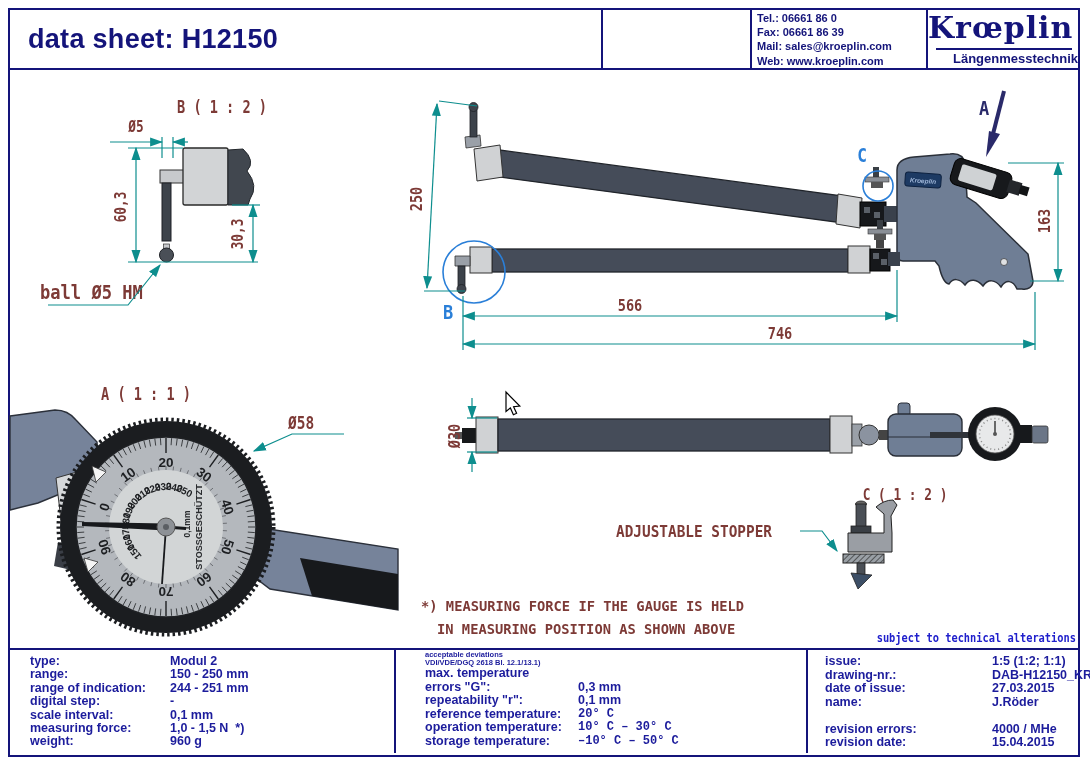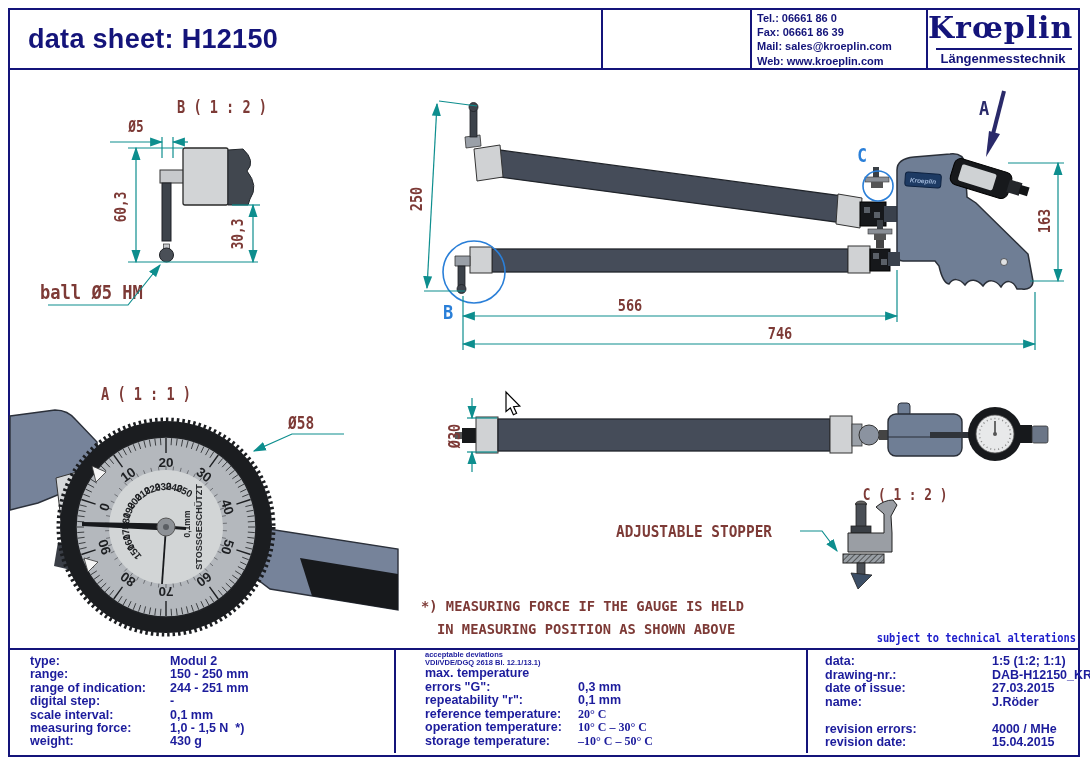--- a/index.html
+++ b/index.html
@@ -7,33 +7,33 @@
          font-family:"Liberation Sans",sans-serif;}
   .vline,.hline{position:absolute;background:#14147a;}
   .border-box{position:absolute;left:8px;top:8px;width:1068px;height:745px;border:2px solid #14147a;}
   .txt-navy{color:#14147a;font-weight:bold;}
   .hdr-title{position:absolute;left:28px;top:24px;font-size:27px;letter-spacing:.3px;text-align:center;}
   .hdr-company{position:absolute;left:612px;top:14px;font-size:13px;line-height:15.5px;}
   .hdr-contact{position:absolute;left:757px;top:11px;font-size:11px;line-height:14.2px;}
   .logo-brand{position:absolute;left:928px;top:10px;width:150px;
               font-family:"DejaVu Serif",serif;font-size:30px;font-weight:bold;letter-spacing:1px;}
   .logo-line{position:absolute;left:936px;top:48px;width:136px;height:2px;background:#14147a;}
-  .logo-tag{position:absolute;left:928px;top:51px;width:150px;text-align:center;font-size:13px;}
+  .logo-tag{position:absolute;left:928px;top:51px;width:150px;text-align:right;font-size:13px;}
   svg{position:absolute;left:0;top:0;pointer-events:none;}
   svg text{pointer-events:none;}
   .cad{font-family:"DejaVu Sans Mono",monospace;font-weight:bold;fill:#7d3a36;}
   .cadBlue{font-family:"DejaVu Sans Mono",monospace;font-weight:bold;fill:#2a7fd8;}
   .cadNavy{font-family:"DejaVu Sans Mono",monospace;font-weight:bold;fill:#2a2a6a;}
   .cadNote{font-family:"DejaVu Sans Mono",monospace;font-weight:bold;fill:#2020cc;}
   .dialNum{font-weight:bold;fill:#1d1f22;font-family:"Liberation Sans",sans-serif;}
   .trow{position:absolute;left:0;width:1090px;height:15px;}
   .trow span{position:absolute;font-size:12.5px;font-weight:bold;color:#1c1c9c;white-space:pre;}
   .c1l{left:30px}.c1v{left:170px}.c2l{left:425px}.c2v{left:578px}.c3l{left:825px}.c3v{left:992px}
   .small span{font-size:7.5px;}
-  .cadv{font-family:Liberation Serif, serif;font-size:12px !important;}
+  .cadv{font-family:Liberation Mono, monospace;font-size:12px !important;}
 </style>
 </head>
 <body>
 
 <div id="sheet">
 
   <div class="border-box"></div>
   <div class="hline" style="left:8px;top:68px;width:1072px;height:2px;"></div>
   <div class="vline" style="left:601px;top:8px;width:2px;height:62px;"></div>
   <div class="vline" style="left:750px;top:8px;width:2px;height:62px;"></div>
@@ -451,21 +451,21 @@
     <div class="trow" style="top:707.6px">
         <span class="c1l">scale interval:</span>
         <span class="c1v">0,1 mm</span>
       </div>
     <div class="trow" style="top:721px">
         <span class="c1l">measuring force:</span>
         <span class="c1v">1,0 - 1,5 N  *)</span>
       </div>
     <div class="trow" style="top:734.4px">
         <span class="c1l">weight:</span>
-        <span class="c1v">430 g</span>
+        <span class="c1v">960 g</span>
       </div>
   </div>
 
   <div>
     <div class="trow small" style="top:650px">
         <span class="c2l">acceptable deviations</span>
       </div>
     <div class="trow small" style="top:658px">
         <span class="c2l">VDI/VDE/DGQ 2618 Bl. 12.1/13.1)</span>
       </div>
@@ -490,21 +490,21 @@
         <span class="c2v cadv">10° C – 30° C</span>
       </div>
     <div class="trow" style="top:733.5px">
         <span class="c2l">storage temperature:</span>
         <span class="c2v cadv">–10° C – 50° C</span>
       </div>
   </div>
 
   <div>
     <div class="trow" style="top:654px">
-        <span class="c3l">data:</span>
+        <span class="c3l">issue:</span>
         <span class="c3v">1:5 (1:2; 1:1)</span>
       </div>
     <div class="trow" style="top:667.5px">
         <span class="c3l">drawing-nr.:</span>
         <span class="c3v">DAB-H12150_KR_e</span>
       </div>
     <div class="trow" style="top:681px">
         <span class="c3l">date of issue:</span>
         <span class="c3v">27.03.2015</span>
       </div>

